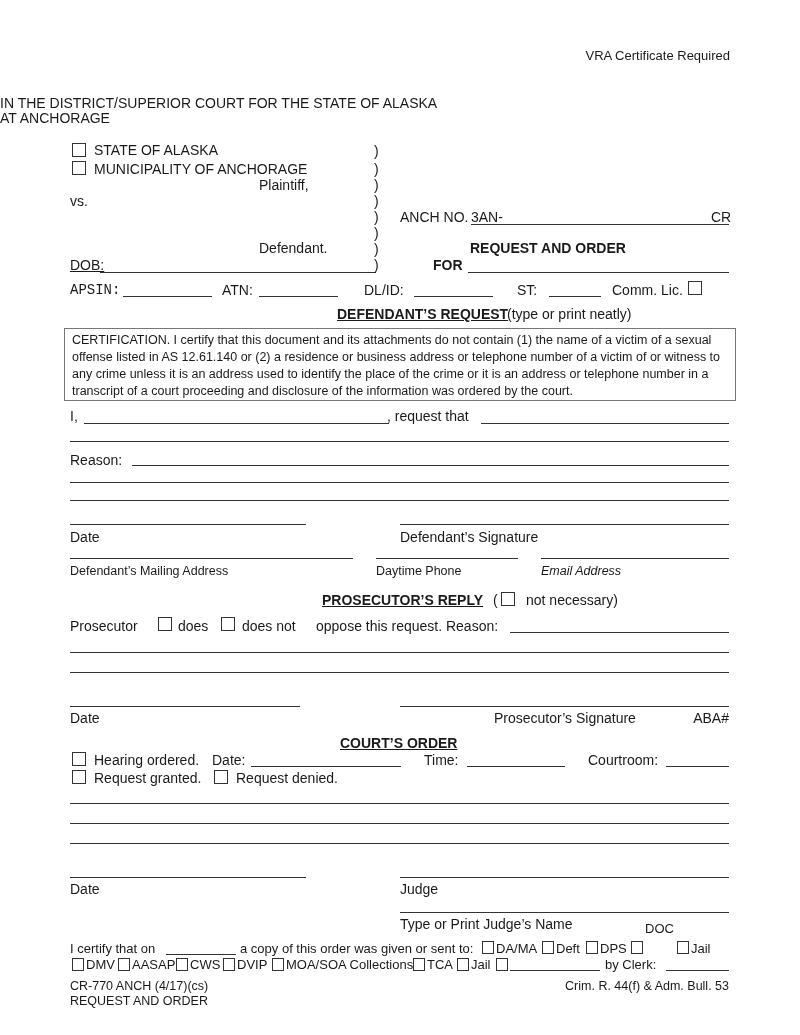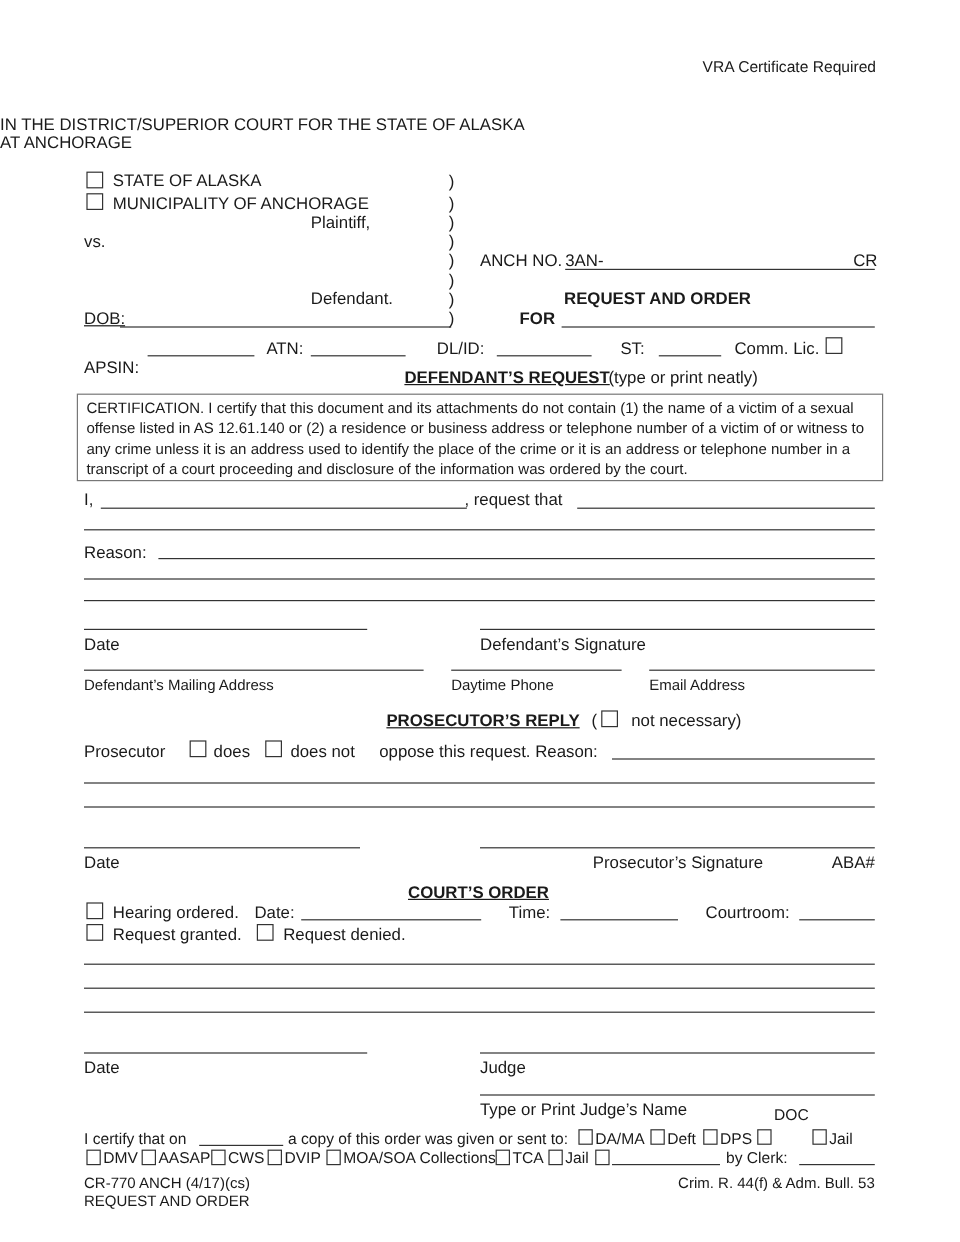--- a/index.html
+++ b/index.html
@@ -61,21 +61,21 @@
 <div class="paren" style="top:257px;">)</div>
 
 <div class="abs" style="left:400px; top:209px;">ANCH NO.</div>
 <div class="abs" style="left:471px; top:209px;">3AN-</div>
 <div class="line" style="left:471px; top:224px; width:258px;"></div>
 <div class="abs" style="left:711px; top:209px;">CR</div>
 <div class="abs bold center" style="left:470px; width:250px; top:240px;">REQUEST AND ORDER</div>
 <div class="abs bold" style="left:433px; top:257px;">FOR</div>
 <div class="line" style="left:468px; top:272px; width:261px;"></div>
 
-<div class="abs" style="left:70px; top:298px;">APSIN:</div>
+<div class="abs" style="left:70px; top:282px;font-family:Liberation Mono, monospace;">APSIN:</div>
 <div class="line" style="left:123px; top:296px; width:89px;"></div>
 <div class="abs" style="left:222px; top:282px;">ATN:</div>
 <div class="line" style="left:259px; top:296px; width:79px;"></div>
 <div class="abs" style="left:364px; top:282px;">DL/ID:</div>
 <div class="line" style="left:414px; top:296px; width:79px;"></div>
 <div class="abs" style="left:517px; top:282px;">ST:</div>
 <div class="line" style="left:549px; top:296px; width:52px;"></div>
 <div class="abs" style="left:612px; top:282px;">Comm. Lic.</div>
 <div class="cb" style="left:688px; top:281px;"></div>
 
@@ -98,21 +98,21 @@
 <div class="line" style="left:70px; top:524px; width:236px;"></div>
 <div class="line" style="left:400px; top:524px; width:329px;"></div>
 <div class="abs center" style="left:70px; width:236px; top:529px;">Date</div>
 <div class="abs center" style="left:400px; width:329px; top:529px;">Defendant’s Signature</div>
 
 <div class="line" style="left:70px; top:558px; width:283px;"></div>
 <div class="line" style="left:376px; top:558px; width:142px;"></div>
 <div class="line" style="left:541px; top:558px; width:188px;"></div>
 <div class="abs fs12" style="left:70px; top:563px;">Defendant’s Mailing Address</div>
 <div class="abs fs12" style="left:376px; top:563px;">Daytime Phone</div>
-<div class="abs fs12" style="left:541px; top:563px;">Email Address</div>
+<div class="abs fs12" style="left:541px; top:563px;font-style:italic;">Email Address</div>
 
 <div class="abs bold ul" style="left:322px; top:592px;">PROSECUTOR’S REPLY</div>
 <div class="abs" style="left:493px; top:592px;">(</div>
 <div class="cb" style="left:501px; top:592px;"></div>
 <div class="abs" style="left:526px; top:592px;">not necessary)</div>
 
 <div class="abs" style="left:70px; top:618px;">Prosecutor</div>
 <div class="cb" style="left:158px; top:617px;"></div>
 <div class="abs" style="left:178px; top:618px;">does</div>
 <div class="cb" style="left:221px; top:617px;"></div>

